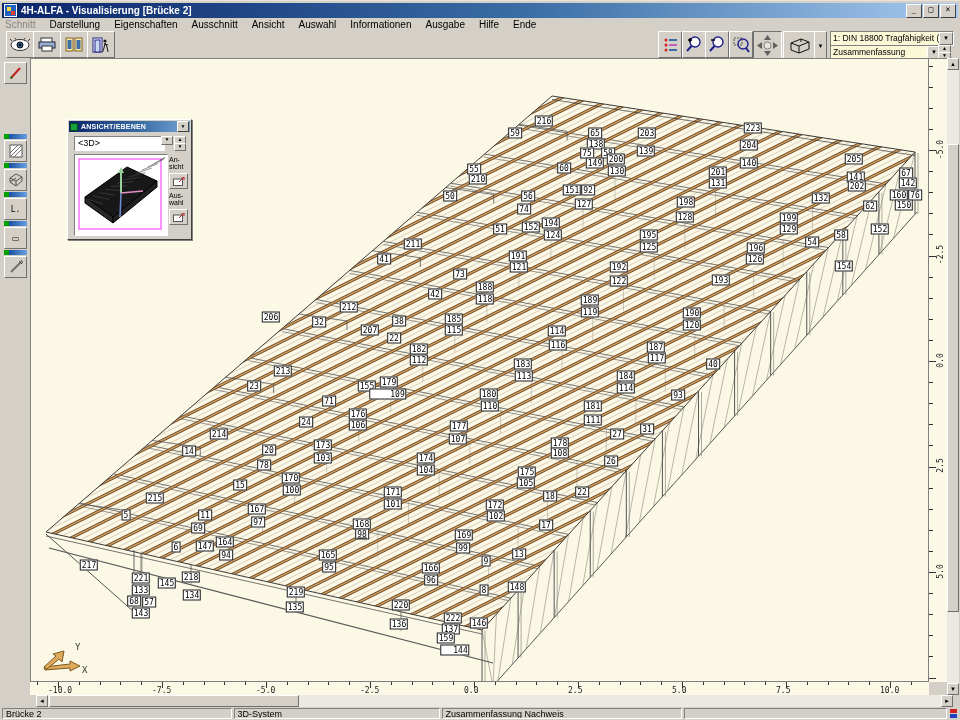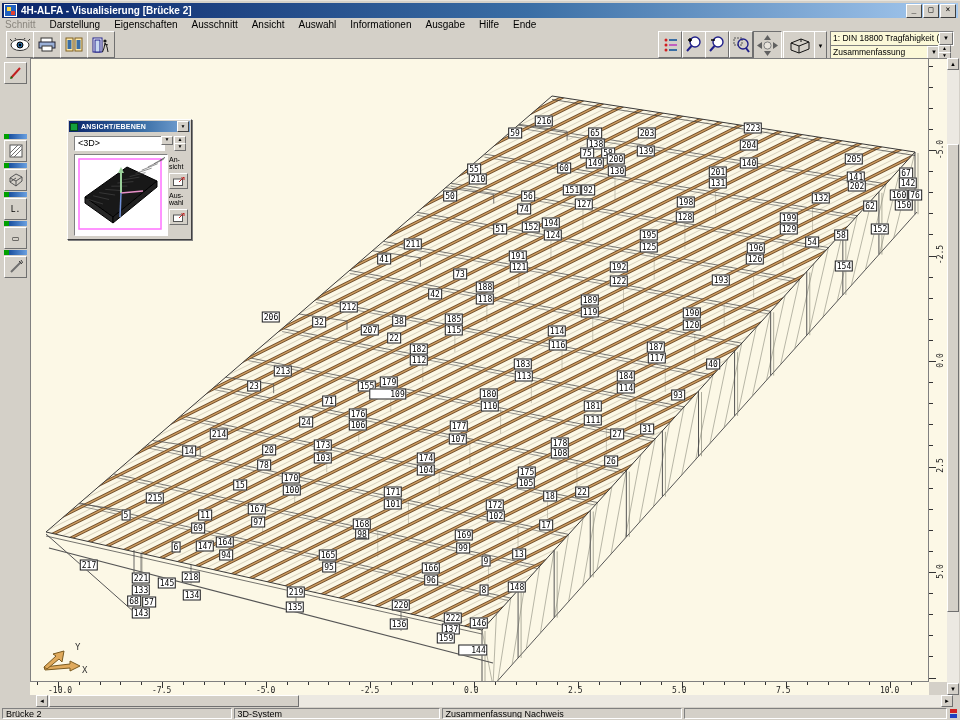--- a/index.html
+++ b/index.html
@@ -661,21 +661,21 @@
       <div class="lbl" style="left: 515px; top: 466px;">17</div>
       <div class="lbl" style="left: 488px; top: 495px;">13</div>
       <div class="lbl" style="left: 400px; top: 509px;">166</div>
       <div class="lbl" style="left: 400px; top: 521px;">96</div>
       <div class="lbl" style="left: 486px; top: 528px;">148</div>
       <div class="lbl" style="left: 370px; top: 546px;">220</div>
       <div class="lbl" style="left: 368px; top: 565px;">136</div>
       <div class="lbl" style="left: 422px; top: 559px;">222</div>
       <div class="lbl" style="left: 420px; top: 570px;">137</div>
       <div class="lbl" style="left: 415px; top: 579px;">159</div>
-      <div class="lbl" style="left: 442px; top: 591px; padding-left: 12px;">144</div>
+      <div class="lbl" style="left: 424px; top: 591px; padding-left: 12px;">144</div>
       <div class="lbl" style="left: 448px; top: 564px;">146</div>
       <div class="lbl" style="left: 453px; top: 531px;">8</div>
       <div class="lbl" style="left: 455px; top: 502px;">9</div>
     </div>
 
   <svg class="abs" style="left:5px;top:578px" width="60" height="40">
     <polygon points="8,30 34,27 34,24 44,29 34,34 34,31 9,33" fill="#e0aa5c" stroke="#7a5a20"></polygon>
     <polygon points="8,30 20,19 17,17 28,14 26,25 23,22 11,32" fill="#e0aa5c" stroke="#7a5a20"></polygon>
   </svg>
   <span id="axis-lbl-y" style="left:44px;top:583px">Y</span>

